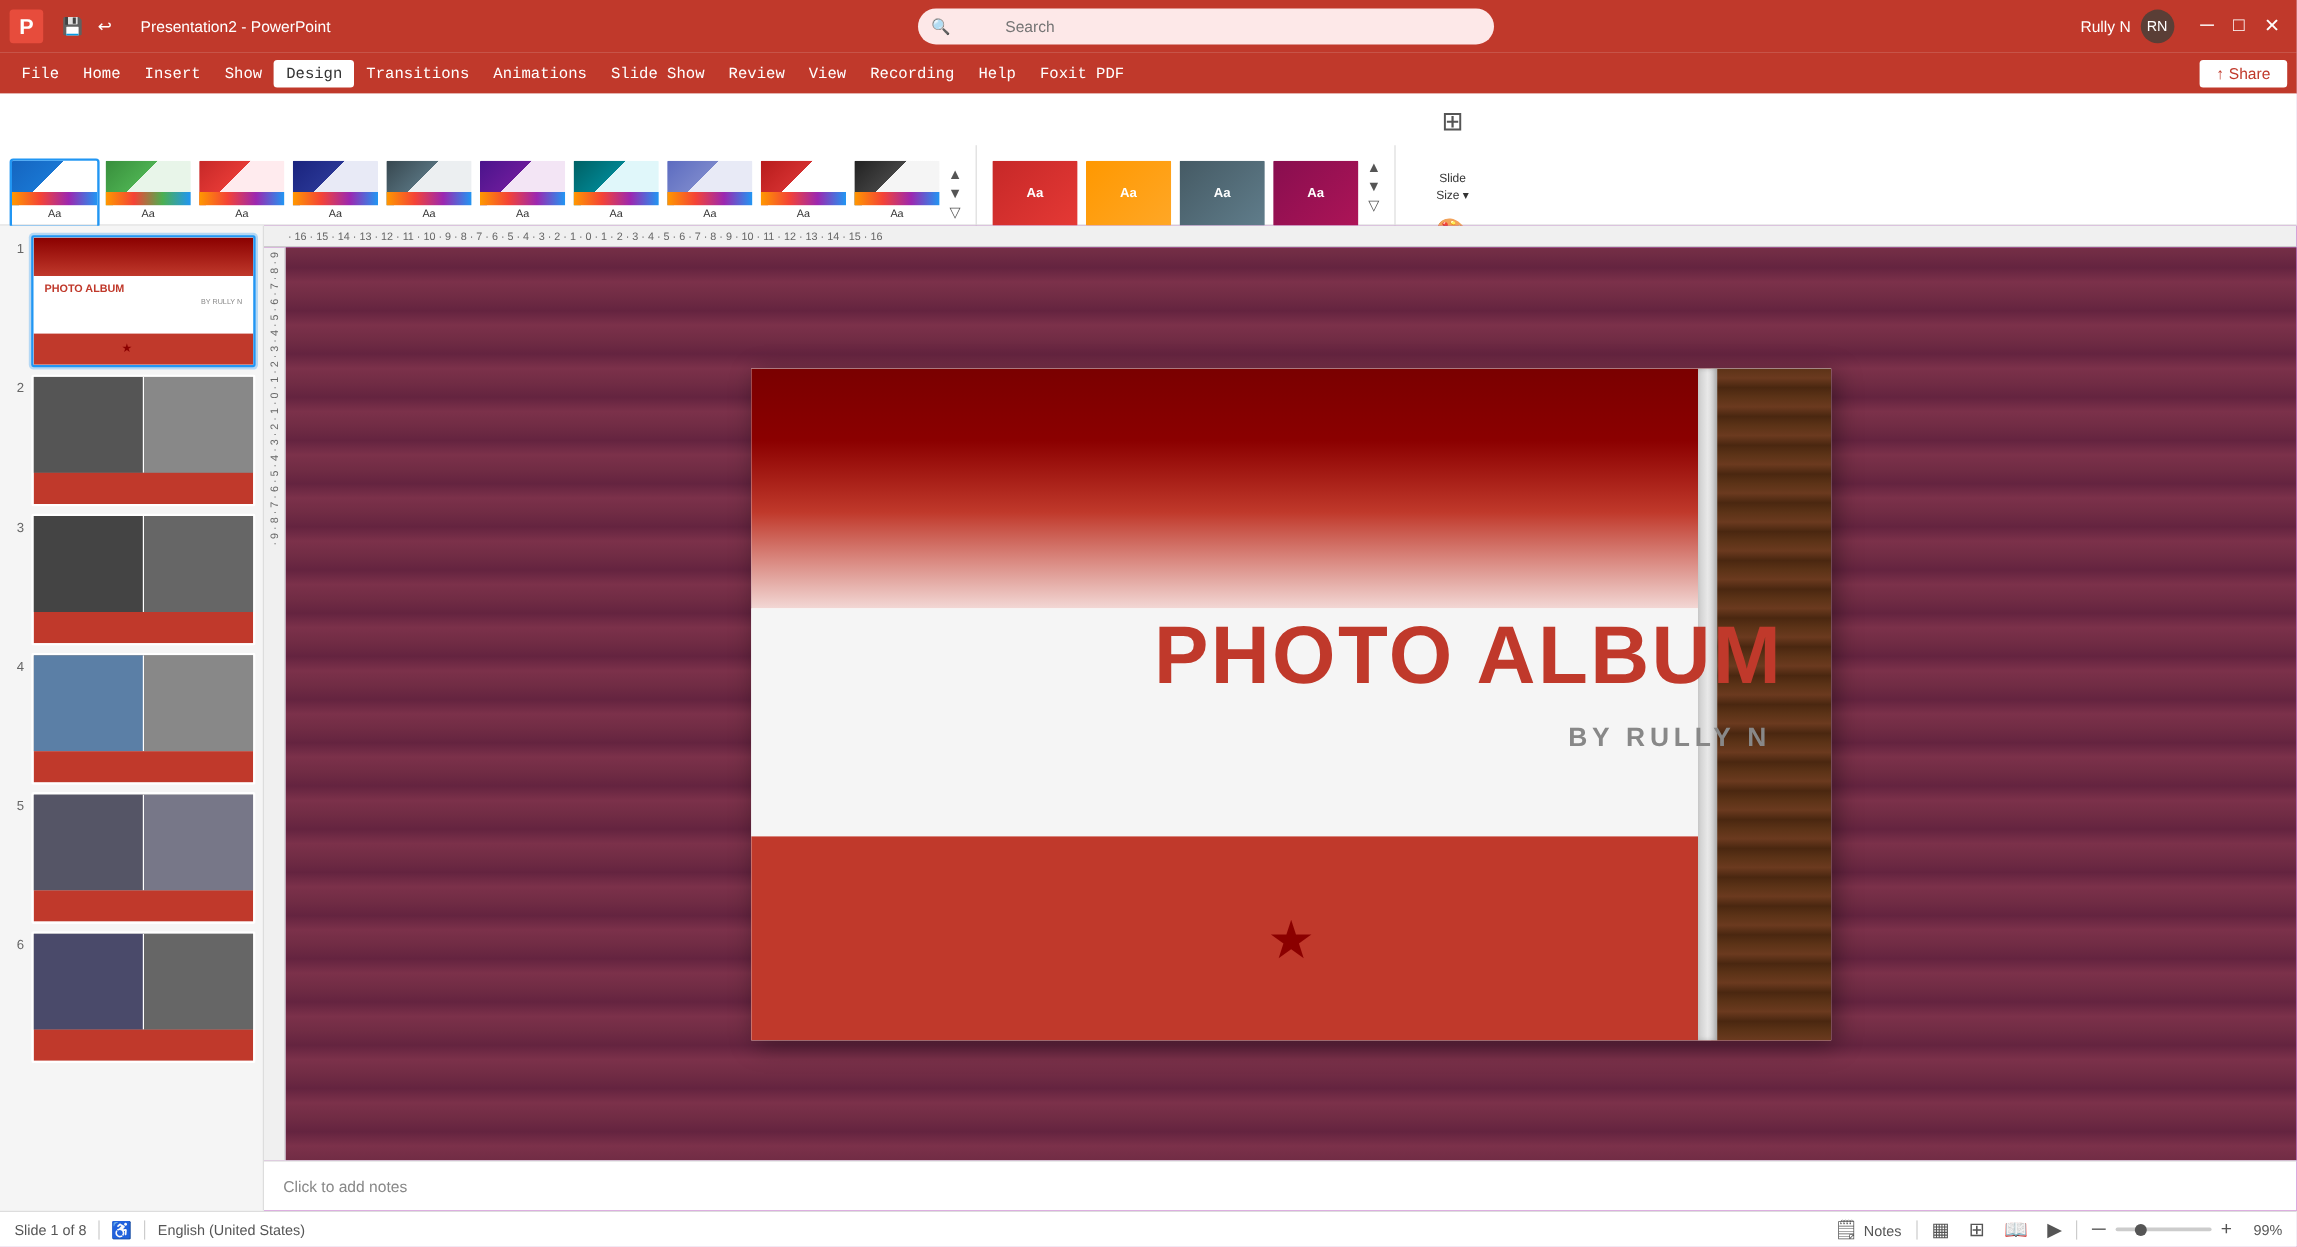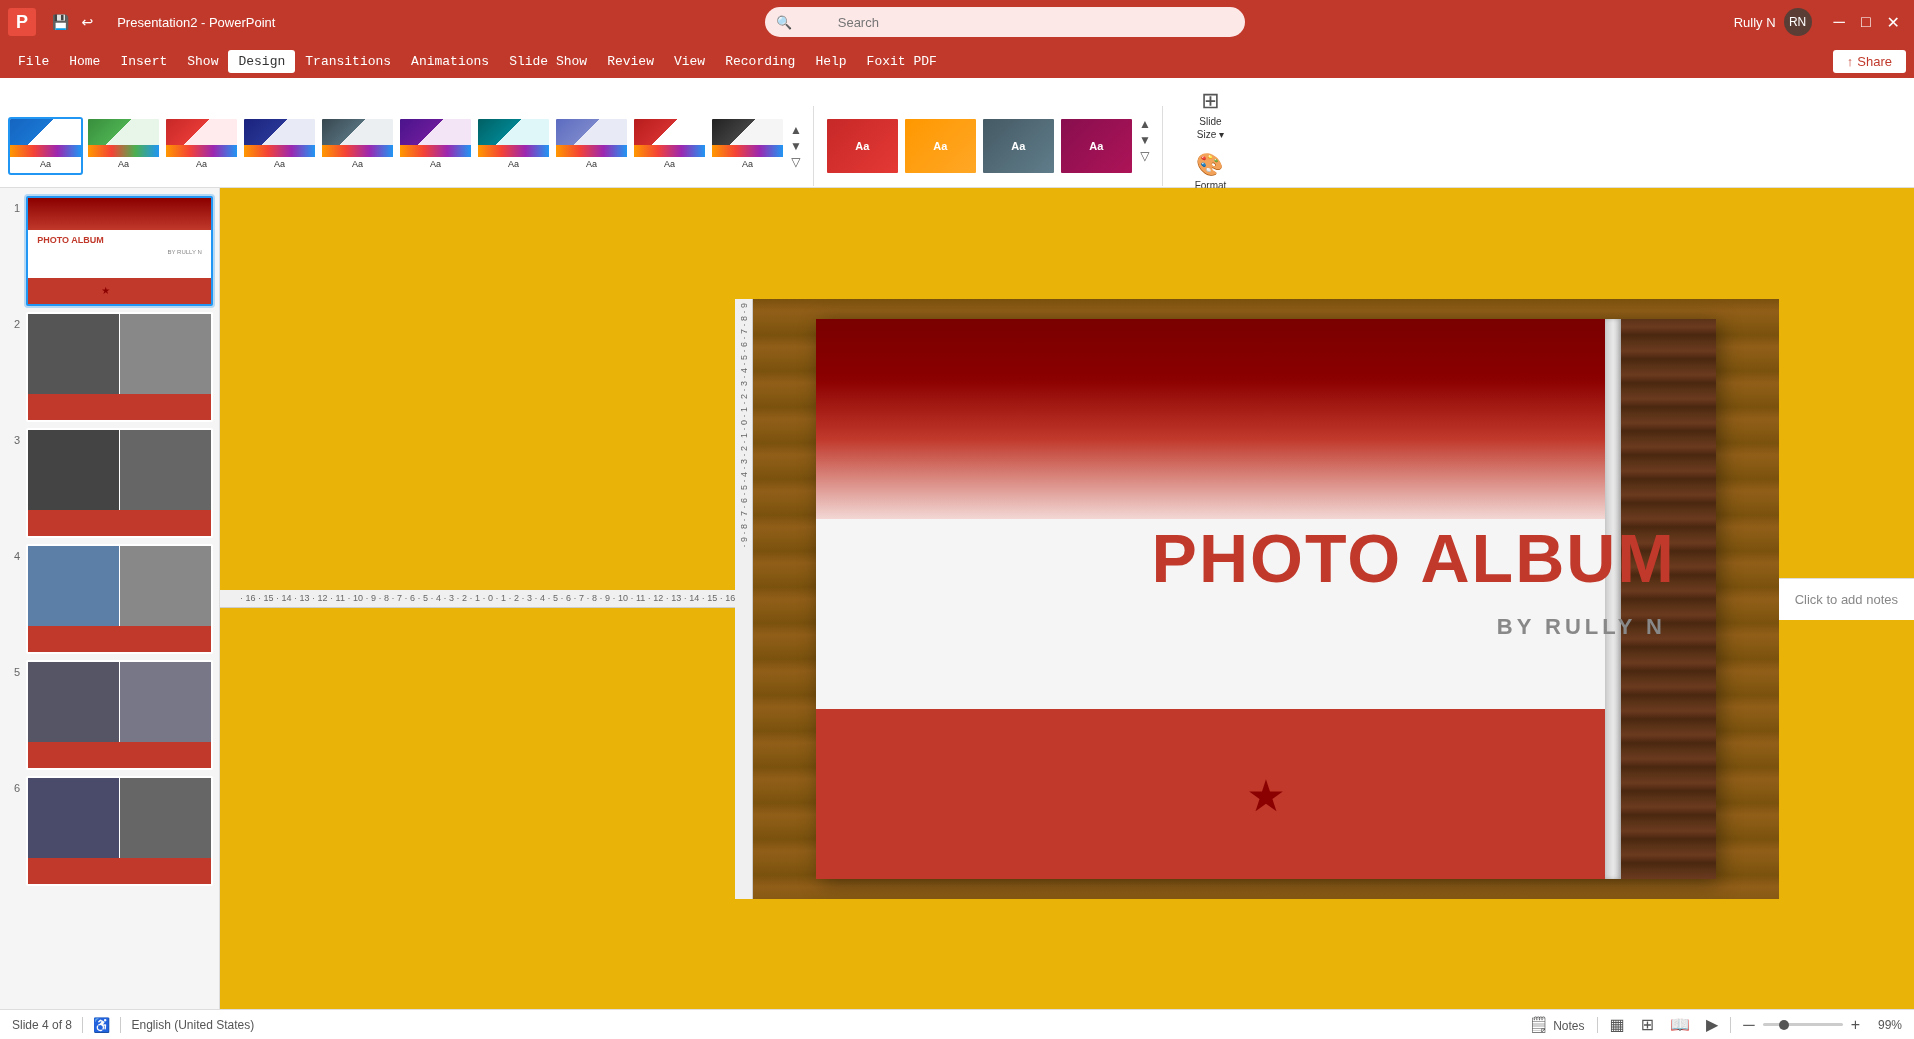--- a/index.html
+++ b/index.html
@@ -199,26 +199,25 @@
     
     .thumb-racing { background: white; width: 100%; height: 100%; position: relative; }
     .thumb-racing .top-img { position: absolute; top: 0; left: 0; right: 0; height: 75%; background: #666; display: flex; }
     .thumb-racing .img-left { flex: 1; background: #555; border-right: 1px solid white; }
     .thumb-racing .img-right { flex: 1; background: #777; }
     .thumb-racing .bottom-bar { position: absolute; bottom: 0; left: 0; right: 0; height: 25%; background: #c0392b; }
 
     
     .canvas-area {
       flex: 1;
-      background: #eab308;
-      display: flex;
-      flex-direction: row;
+      background: #a21caf;
+      display: flex;
+      flex-direction: column;
       overflow: hidden;
       position: relative;
-      align-items: center;
     }
     .ruler-h {
       height: 18px;
       background: #f0f0f0;
       border-bottom: 1px solid #ccc;
       display: flex;
       align-items: center;
       padding-left: 20px;
       font-size: 9px;
       color: #666;
@@ -489,21 +488,21 @@
             <button class="ribbon-scroll-btn">▼</button>
             <button class="ribbon-scroll-btn">▽</button>
           </div>
         </div>
 
         <div class="ribbon-separator"></div>
 
         <div style="display:flex;flex-direction:column;gap:4px;margin-left:4px;">
           <div class="ribbon-btn-group">
             <span style="font-size:22px;color:#555;">⊞</span>
-            <span style="font-size:10px;color:#333;">Slide</span>
+            <span style="font-size:10px;color:#333;margin-top:28px;">Slide</span>
             <span style="font-size:10px;color:#333;">Size ▾</span>
           </div>
           <div class="ribbon-btn-group">
             <span style="font-size:22px;color:#555;">🎨</span>
             <span style="font-size:10px;color:#333;text-align:center;line-height:1.2;">Format<br>Background</span>
           </div>
         </div>
       </div>
     </div>
   </div>
@@ -641,21 +640,21 @@
     </div>
 
     <div class="notes-bar">
       <span style="color:#888;font-size:13px;cursor:text;">Click to add notes</span>
     </div>
   </div>
 </div>
 
 <div class="status-bar">
   <div class="status-left">
-    <span>Slide 4 of 8</span>
+    <span>Slide 1 of 8</span>
     <div class="status-divider"></div>
     <span style="font-size:14px;cursor:pointer;" title="Accessibility">♿</span>
     <div class="status-divider"></div>
     <span>English (United States)</span>
   </div>
   <div class="status-right">
     <button class="view-btn">
       <span>🗒</span>
       <span style="font-size:12px;">Notes</span>
     </button>

